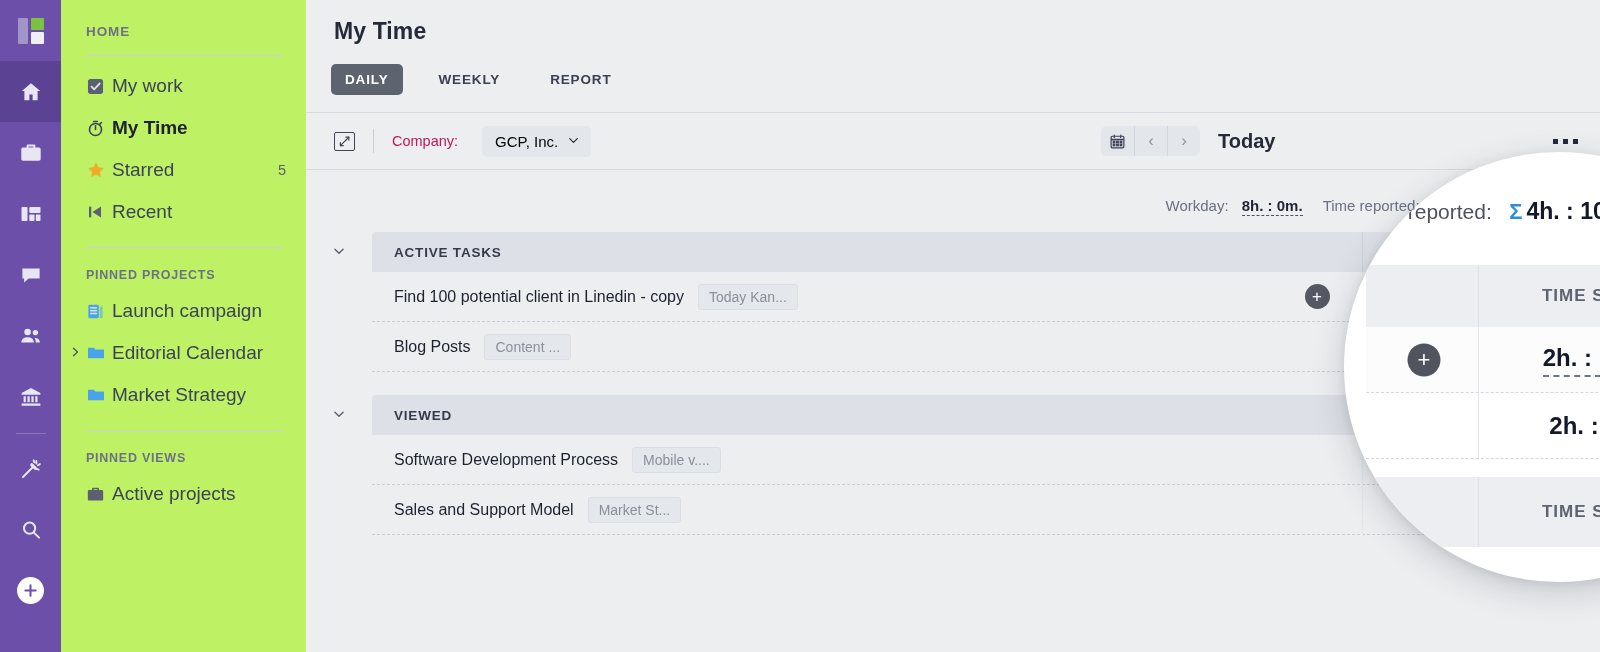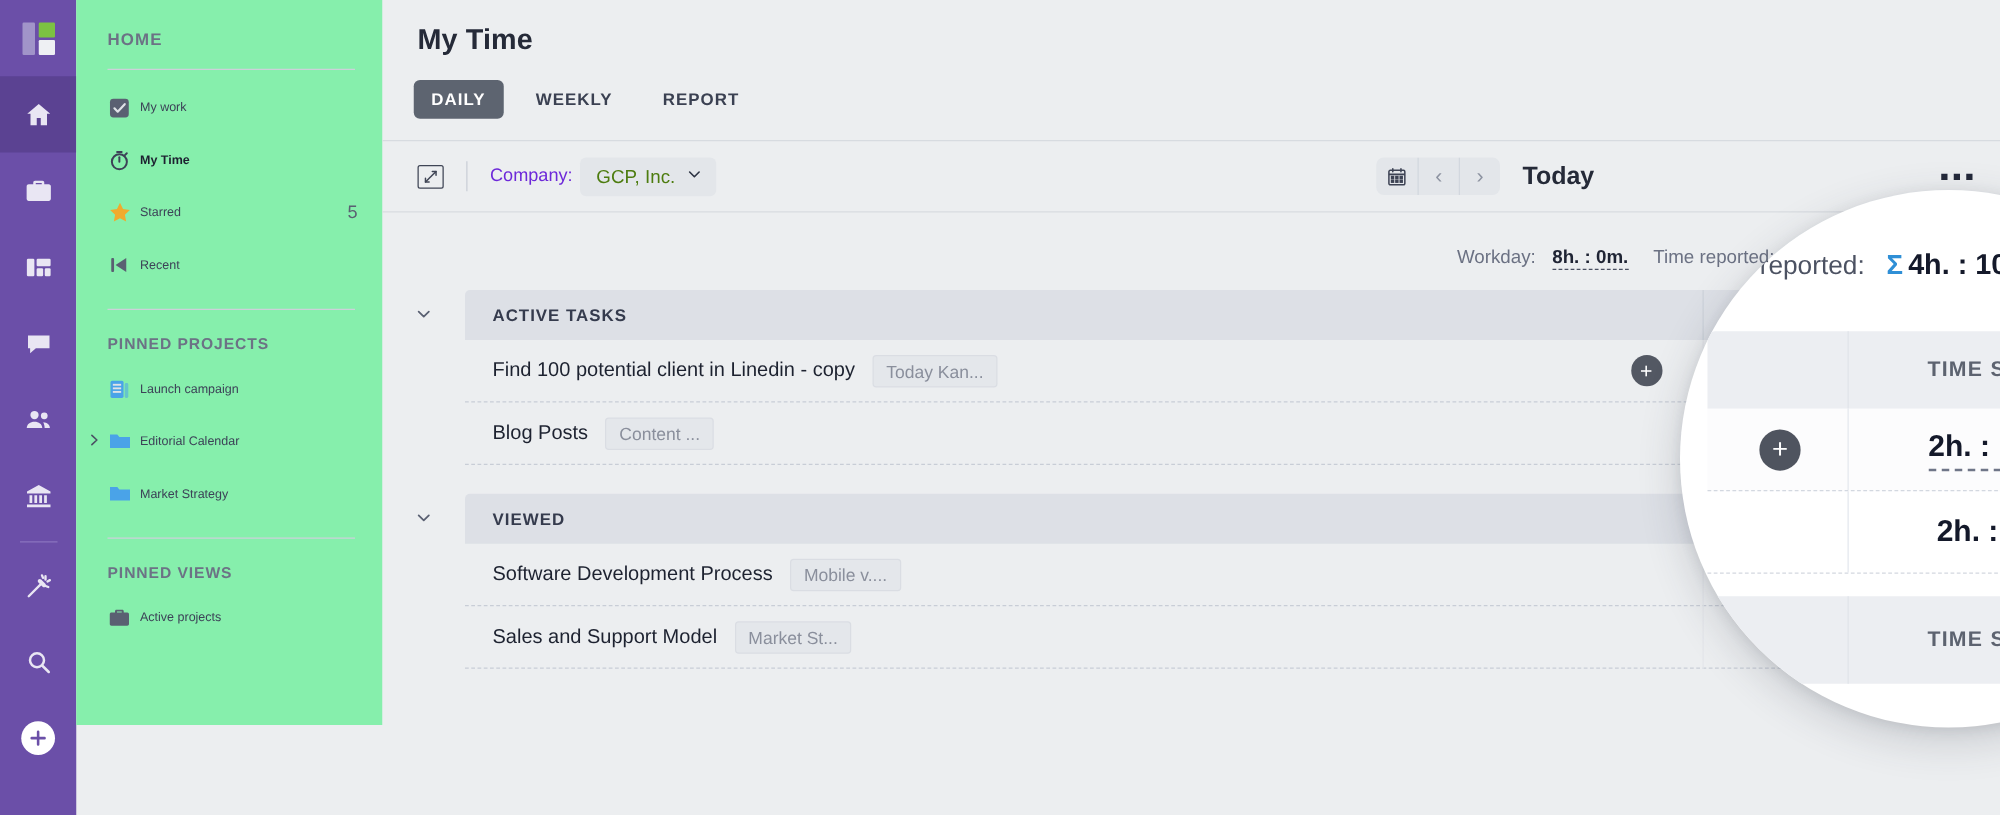--- a/index.html
+++ b/index.html
@@ -42,79 +42,79 @@
     display:flex; align-items:center; justify-content:center;
   }
   .add-circle {
     width: 27px; height:27px; border-radius:50%;
     background:#ffffff; color:#6b4fa8;
     display:flex; align-items:center; justify-content:center;
   }
 
   
   .nav {
-    width: 245px; flex: 0 0 245px; height: 580px;
-    background: #86efac;
+    width: 245px; flex: 0 0 245px; height: 652px;
+    background: #bef264;
     padding: 0 0 16px 0;
     position: relative;
   }
   .nav-title {
     font-size: 13.5px; font-weight: bold; letter-spacing: .9px;
     color: #6c7285; padding: 24px 0 0 25px;
   }
   .nav-rule { height:1px; background:#ccd1d9; margin:16px 22px 0 25px; }
   .nav-list { padding: 9px 0 0 0; }
   .nav-row {
     display:flex; align-items:center; height:42px;
     padding: 0 20px 0 25px; cursor:pointer; position:relative;
   }
   .nav-ico {
     width:26px; flex:0 0 26px; display:flex; align-items:center; justify-content:flex-start;
     color:#5a6072;
   }
   .nav-label {
-    font-size: 10px; color:#3c4257; flex:1 1 auto; white-space:nowrap;
+    font-size: 19px; color:#3c4257; flex:1 1 auto; white-space:nowrap;
   }
   .nav-row.bold .nav-label { font-weight: bold; color:#1d2130; }
   .nav-count { font-size:14.5px; color:#5a6072; }
   .nav-section {
     font-size: 12.5px; font-weight:bold; letter-spacing:.75px;
     color:#6c7285; padding: 20px 0 8px 25px;
   }
   .nav-caret {
     position:absolute; left:8px; top:50%; transform:translateY(-50%);
     color:#4b5164; font-size:13px; line-height:1;
   }
   .nav-row.proj .nav-ico { color:#4aa3e8; }
 
   
   .main { flex:1 1 auto; height:652px; background:#eceef0; position:relative; }
   .page-head { padding: 18px 0 0 28px; }
   .page-title { font-size: 23px; font-weight: bold; color:#252a38; letter-spacing:.1px; }
-  .tabs { display:flex; align-items:center; gap:12px; padding: 19px 0 0 25px; }
+  .tabs { display:flex; align-items:center; gap:22px; padding: 19px 0 0 25px; }
   .tab {
     font-size:13.5px; font-weight:bold; letter-spacing:.85px;
     color:#3b4152; padding: 8px 14px; border-radius:5px; cursor:pointer;
   }
   .tab.active { background:#5d6470; color:#ffffff; }
   .toolbar-rule { height:1px; background:#d7dbe0; margin-top:17px; }
 
   .toolbar {
     height:56px; display:flex; align-items:center;
     padding: 0 22px 0 28px; position:relative;
   }
   .tb-expand {
     width:21px; height:19px; border:1.8px solid #3f4555; border-radius:2px;
     display:flex; align-items:center; justify-content:center; color:#3f4555; cursor:pointer;
   }
   .tb-div { width:1px; height:24px; background:#c9ced6; margin:0 18px 0 18px; }
-  .tb-lbl { font-size:14.5px; color:#6d28d9; margin-right:6px; }
+  .tb-lbl { font-size:14.5px; color:#be185d; margin-right:24px; }
   .tb-select {
     background:#e3e6ea; border-radius:5px; padding:7px 11px 7px 13px;
-    font-size:15px; color:#4d7c0f; display:flex; align-items:center; gap:9px; cursor:pointer;
+    font-size:15px; color:#000000; display:flex; align-items:center; gap:9px; cursor:pointer;
   }
   .tb-right { position:absolute; left:795px; display:flex; align-items:center; }
   .tb-group { display:flex; background:#e3e6ea; border-radius:6px; overflow:hidden; }
   .tb-btn {
     width:33px; height:30px; display:flex; align-items:center; justify-content:center;
     cursor:pointer; color:#3d4354;
   }
   .tb-btn + .tb-btn { border-left:1px solid #d2d7de; }
   .tb-btn.arrow { color:#8d93a1; font-size:17px; }
   .tb-today { font-size:20px; font-weight:bold; color:#252a38; margin-left:18px; }

